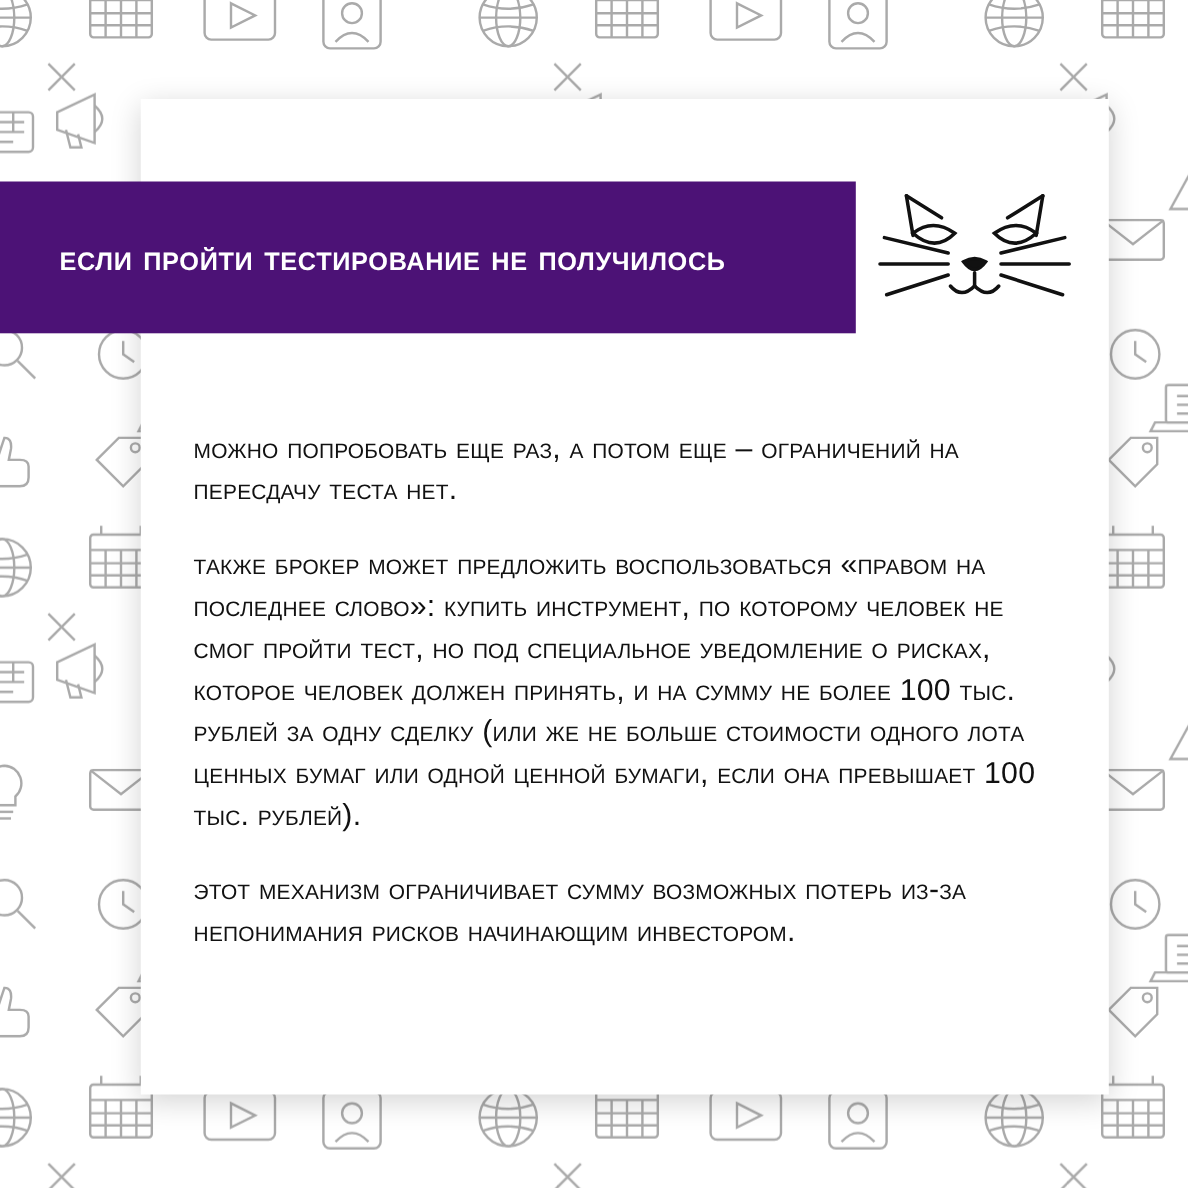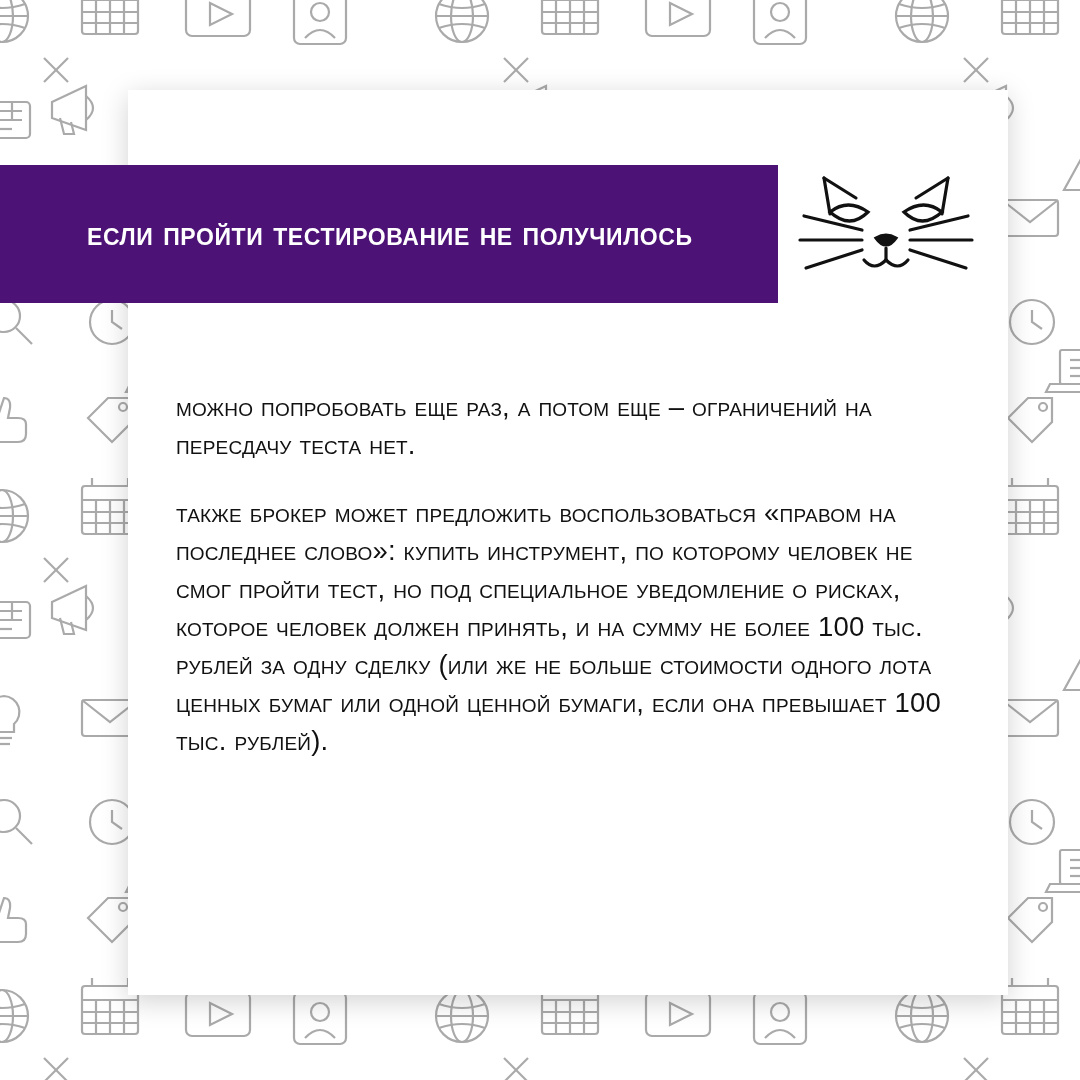--- a/index.html
+++ b/index.html
@@ -57,21 +57,21 @@
     display: flex;
     align-items: center;
   }
   #title-text {
     color: #ffffff;
     font-family: "Liberation Sans", sans-serif;
     font-size: 33px;
     font-weight: bold;
     letter-spacing: 0.6px;
     line-height: 1.32;
-    padding-left: 87px;
+    padding-left: 54px;
     padding-right: 24px;
     font-variant: small-caps;
     text-transform: lowercase;
   }
   #title-text::first-letter { font-size: 1em; }
 
   
   #cat-face {
     position: absolute;
     left: 790px;
@@ -318,15 +318,16 @@
         <path d="M120 62 L178 48"></path>
         <path d="M120 72 L182 72"></path>
         <path d="M120 82 L176 100"></path>
       </g>
     </svg>
   </div>
 
   <div id="body-copy">
     <p class="para">Можно попробовать еще раз, а потом еще – ограничений на пересдачу теста нет.</p>
     <p class="para">Также брокер может предложить воспользоваться «правом на последнее слово»: купить инструмент, по которому человек не смог пройти тест, но под специальное уведомление о рисках, которое человек должен принять, и на сумму не более 100 тыс. рублей за одну сделку (или же не больше стоимости одного лота ценных бумаг или одной ценной бумаги, если она превышает 100 тыс. рублей).</p>
+    <p class="para">Этот механизм ограничивает сумму возможных потерь из-за непонимания рисков начинающим инвестором.</p>
   </div>
 
 </div>
 
 </body></html>

